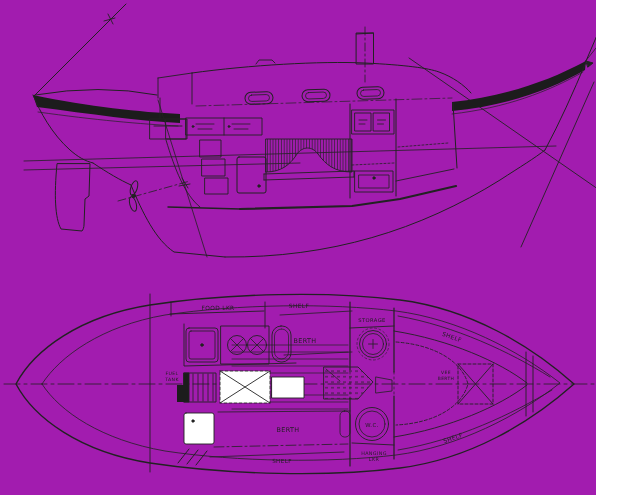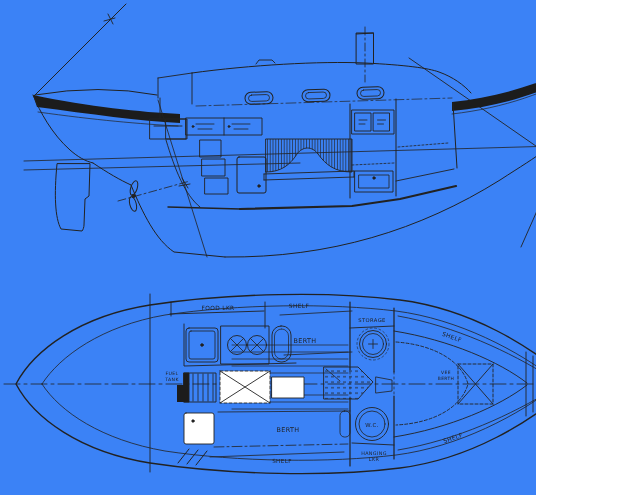--- a/index.html
+++ b/index.html
@@ -1,16 +1,16 @@
 <!DOCTYPE html>
 <html><head>
 <meta charset="utf-8">
 <style>
   html,body{margin:0;padding:0;background:#ffffff;}
-  .canvas{position:relative;width:536px;height:495px;background:#3b82f6;overflow:hidden;
+  .canvas{position:relative;width:596px;height:495px;background:#a21caf;overflow:hidden;
           font-family:"DejaVu Sans", sans-serif;}
   svg{display:block}
   .lbl{fill:#1f1f1f;font-family:"DejaVu Sans", sans-serif;letter-spacing:.4px;font-weight:500;}
 </style>
 </head>
 <body>
 
 <div class="canvas">
 <svg width="632" height="495" viewBox="0 0 632 495">
   <defs>

